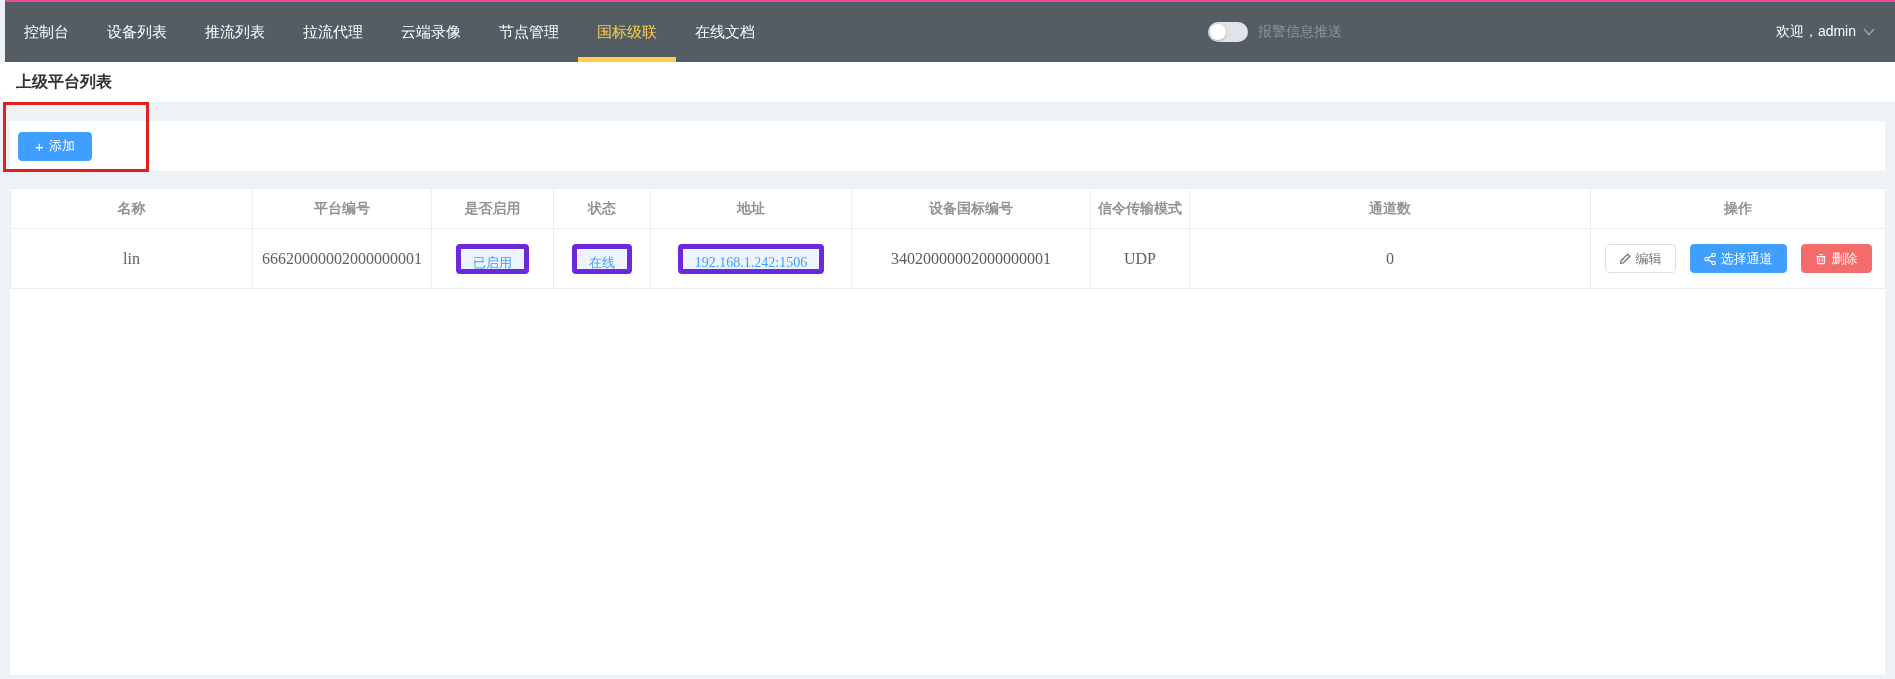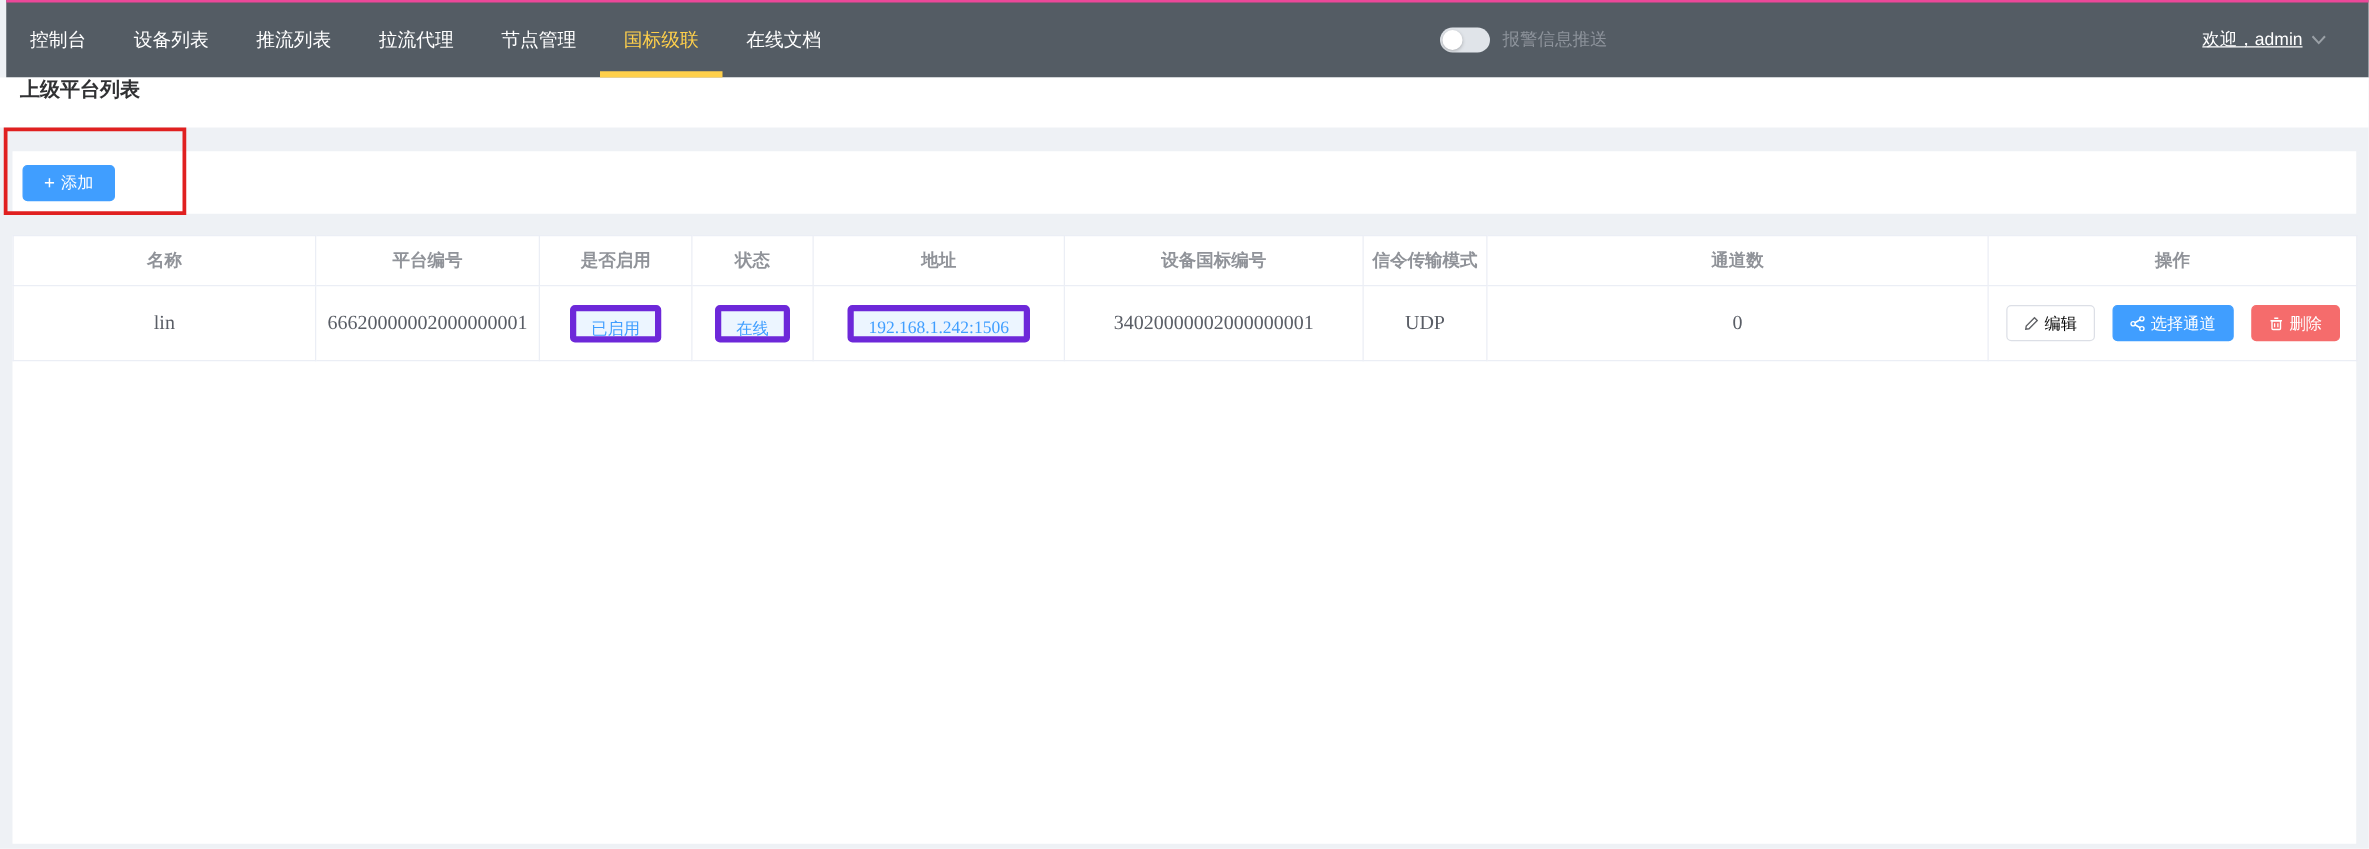--- a/index.html
+++ b/index.html
@@ -54,33 +54,33 @@
     width: 16px; height: 16px;
     border-radius: 50%;
     background: #ffffff;
     box-shadow: 0 1px 3px rgba(0,0,0,.25);
   }
   .alarm-label { font-size: 14px; color: #8d939b; }
   .welcome {
     display: flex;
     align-items: center;
     gap: 7px;
-    padding-right: 34px;
+    padding-right: 20px;
     color: #ffffff;
     font-size: 14px;
     cursor: pointer;
-    text-decoration: underline;
   }
   .welcome .chev { display: inline-flex; }
 
   
   .title-bar {
     height: 40px;
     background: #ffffff;
     display: flex;
+    align-items: center;
     padding-left: 16px;
   }
   .page-title { font-size: 16px; font-weight: bold; color: #303133; }
 
   
   .toolbar-panel {
     margin: 19px 10px 17px 10px;
     height: 50px;
     background: #ffffff;
     display: flex;
@@ -94,21 +94,21 @@
     gap: 5px;
     height: 29px;
     border: 1px solid transparent;
     border-radius: 4px;
     font-size: 13px;
     font-family: "Liberation Sans", sans-serif;
     cursor: pointer;
     white-space: nowrap;
   }
   .btn-primary { background: #409eff; border-color: #409eff; color: #ffffff; }
-  .btn-plain  { background: #ffffff; border-color: #dcdfe6; color: #000000; }
+  .btn-plain  { background: #ffffff; border-color: #dcdfe6; color: #737373; }
   .btn-danger { background: #f56c6c; border-color: #f56c6c; color: #ffffff; }
   .add-btn { width: 74px; }
   .add-btn .plus { font-size: 15px; line-height: 1; }
 
   
   .annotation-box {
     position: absolute;
     left: 3px; top: 102px;
     width: 146px; height: 70px;
     border: 3px solid #e02020;
@@ -171,20 +171,23 @@
       <span>控制台</span>
     </div>
   <div class="nav-item">
       <span>设备列表</span>
     </div>
   <div class="nav-item">
       <span>推流列表</span>
     </div>
   <div class="nav-item">
       <span>拉流代理</span>
+    </div>
+  <div class="nav-item">
+      <span>云端录像</span>
     </div>
   <div class="nav-item">
       <span>节点管理</span>
     </div>
   <div class="nav-item active">
       <span>国标级联</span>
     </div>
   <div class="nav-item">
       <span>在线文档</span>
     </div>

